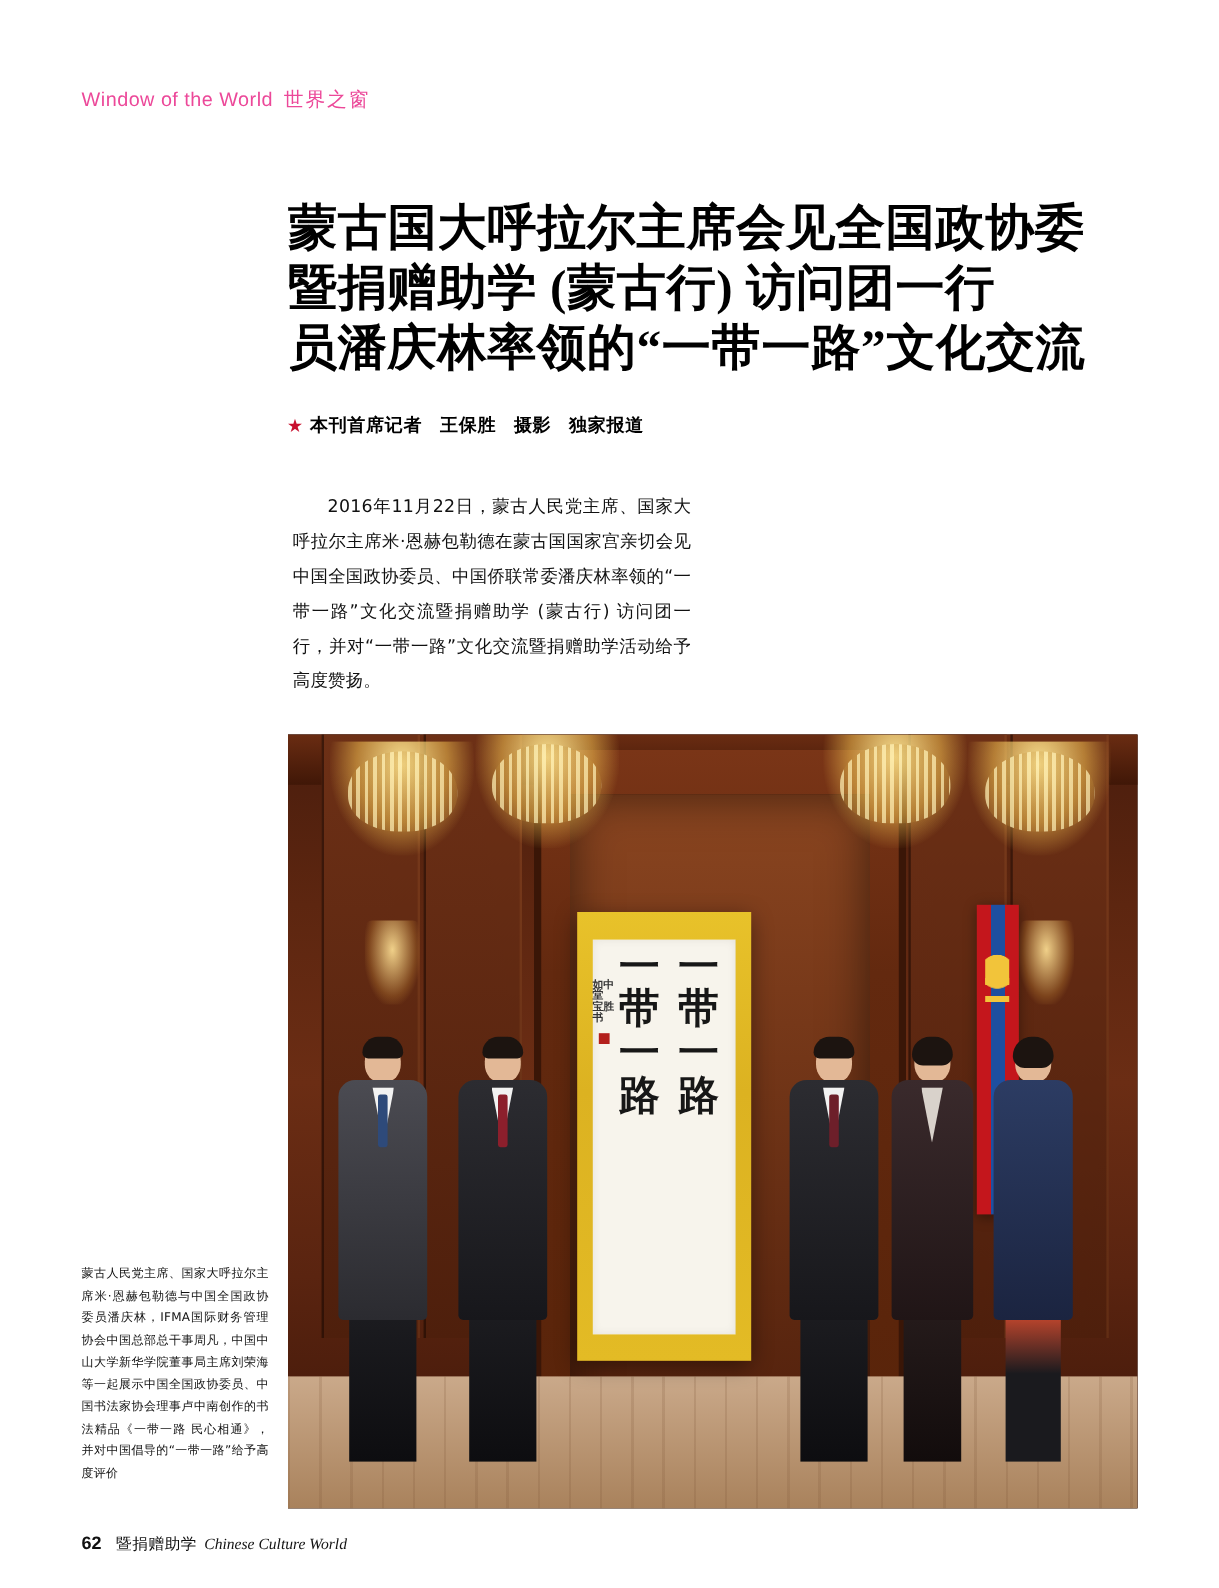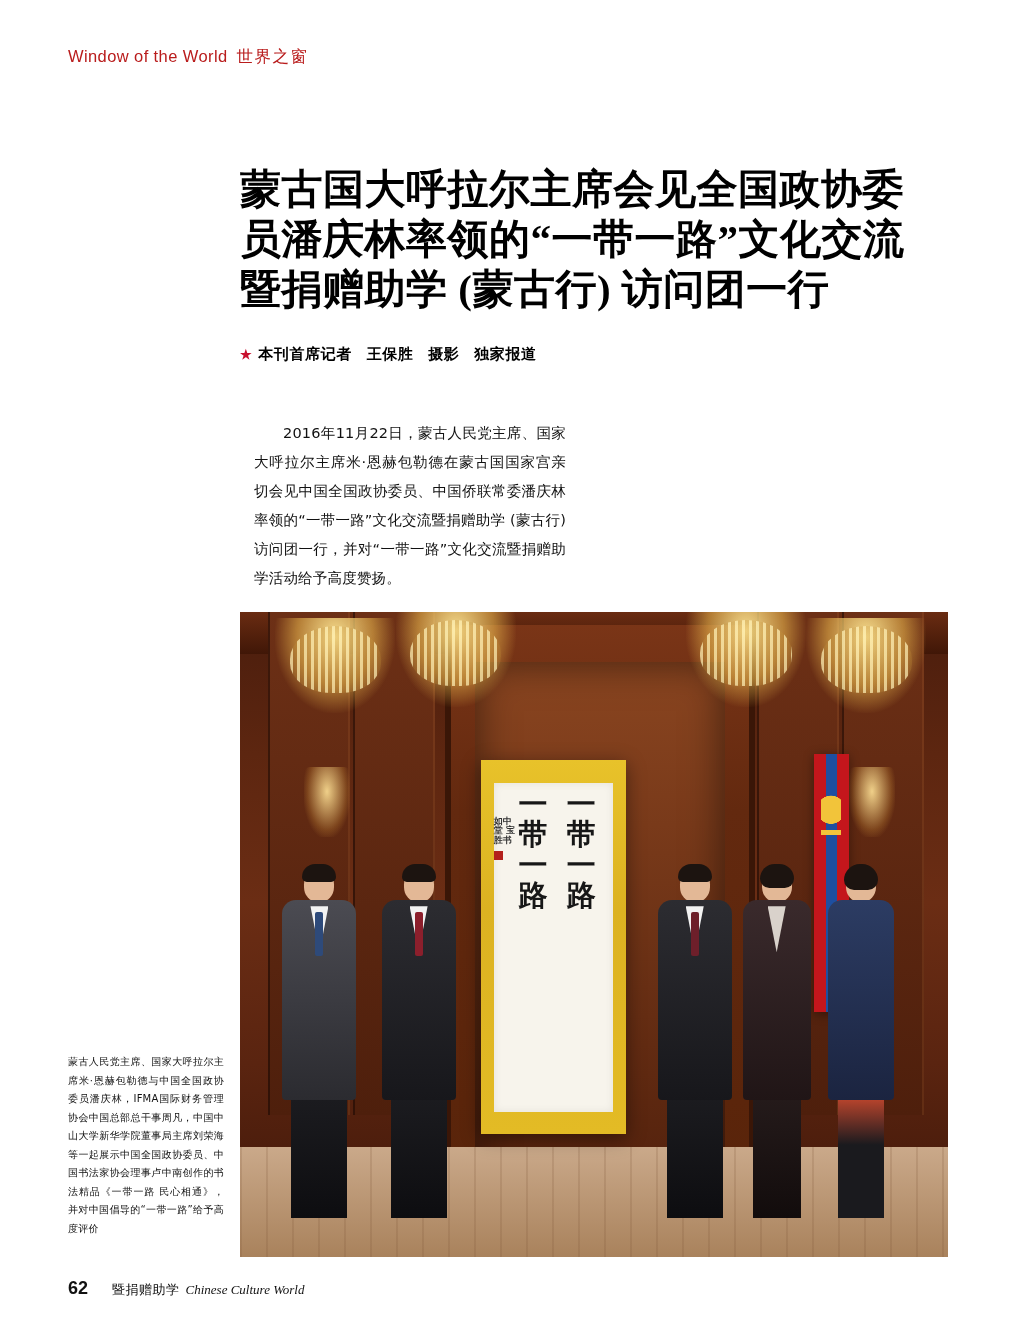--- a/index.html
+++ b/index.html
@@ -17,24 +17,24 @@
   .page {
     position: relative;
     width: 1016px;
     height: 1323px;
     background: #ffffff;
   }
   
   .running-head {
     position: absolute;
     left: 68px;
-    top: 46px;
+    top: 72px;
     font-size: 16.5px;
     letter-spacing: 0.4px;
-    color: #b91c1c;
+    color: #ec4899;
     font-family: "Liberation Sans", sans-serif;
     white-space: nowrap;
   }
   .running-head .en {
     font-size: 16.5px;
   }
   .running-head .cn {
     font-size: 16.5px;
     margin-left: 9px;
     letter-spacing: 1.5px;
@@ -83,21 +83,21 @@
     width: 340px;
     font-family: "DejaVu Sans", sans-serif;
     font-size: 14.5px;
     line-height: 29px;
     color: #111;
     text-align: justify;
     letter-spacing: 0.2px;
   }
   .col-left { left: 240px; }
   .col-right { left: 598px; }
-  .col p { margin: 14px; text-indent: 2em; }
+  .col p { margin: 4px; text-indent: 2em; }
   
   .photo-wrap {
     position: absolute;
     left: 240px;
     top: 612px;
     width: 708px;
     height: 645px;
     overflow: hidden;
     background: #2a1109;
   }
@@ -185,27 +185,27 @@
     display: flex;
     flex-direction: row-reverse;
     justify-content: center;
     gap: 2px;
     padding-top: 6px;
     box-sizing: border-box;
   }
   .scroll-col {
     display: flex;
     flex-direction: column;
-    align-items: flex-start;
+    align-items: center;
     font-family: "DejaVu Serif", serif;
     font-weight: bold;
     color: #171717;
     line-height: 1.05;
   }
-  .scroll-col.main { font-size: 29px; letter-spacing: 0; }
+  .scroll-col.main { font-size: 34px; letter-spacing: 0; }
   .scroll-col.sig { font-size: 9px; justify-content: flex-start; padding-top: 28px; color:#333; }
   .scroll-col.sig .seal {
     width: 9px; height: 9px; background: #b3201c; margin-top: 6px;
   }
   
   .flag {
     position: absolute;
     right: 14%;
     top: 22%;
     width: 5%;
@@ -285,39 +285,39 @@
     position: absolute;
     left: 68px;
     top: 1278px;
     display: flex;
     align-items: baseline;
     font-size: 13.5px;
     color: #111;
   }
   .footer .pageno {
     font-weight: bold;
-    font-size: 18px;
-    margin-right: 24px;
+    font-size: 15px;
+    margin-right: 12px;
   }
   .footer .cn { font-size: 13px; margin-right: 6px; letter-spacing: .5px;}
   .footer .en { font-size: 13px; font-style: italic; font-family: "Liberation Serif", serif; }
 </style>
 </head>
 <body>
 
 <div class="page">
 
   <div class="running-head">
     <span class="en">Window of the World</span><span class="cn">世界之窗</span>
   </div>
 
   <div class="headline">
     <div>蒙古国大呼拉尔主席会见全国政协委</div>
+    <div>暨捐赠助学 (蒙古行) 访问团一行</div>
     <div>员潘庆林率领的“一带一路”文化交流</div>
-    <div>暨捐赠助学 (蒙古行) 访问团一行</div>
   </div>
 
   <div class="byline">
     <span class="star">★</span>
     <span class="txt">
       <span>本刊首席记者</span>
       <span>王保胜</span>
       <span>摄影</span>
       <span>独家报道</span>
     </span>

